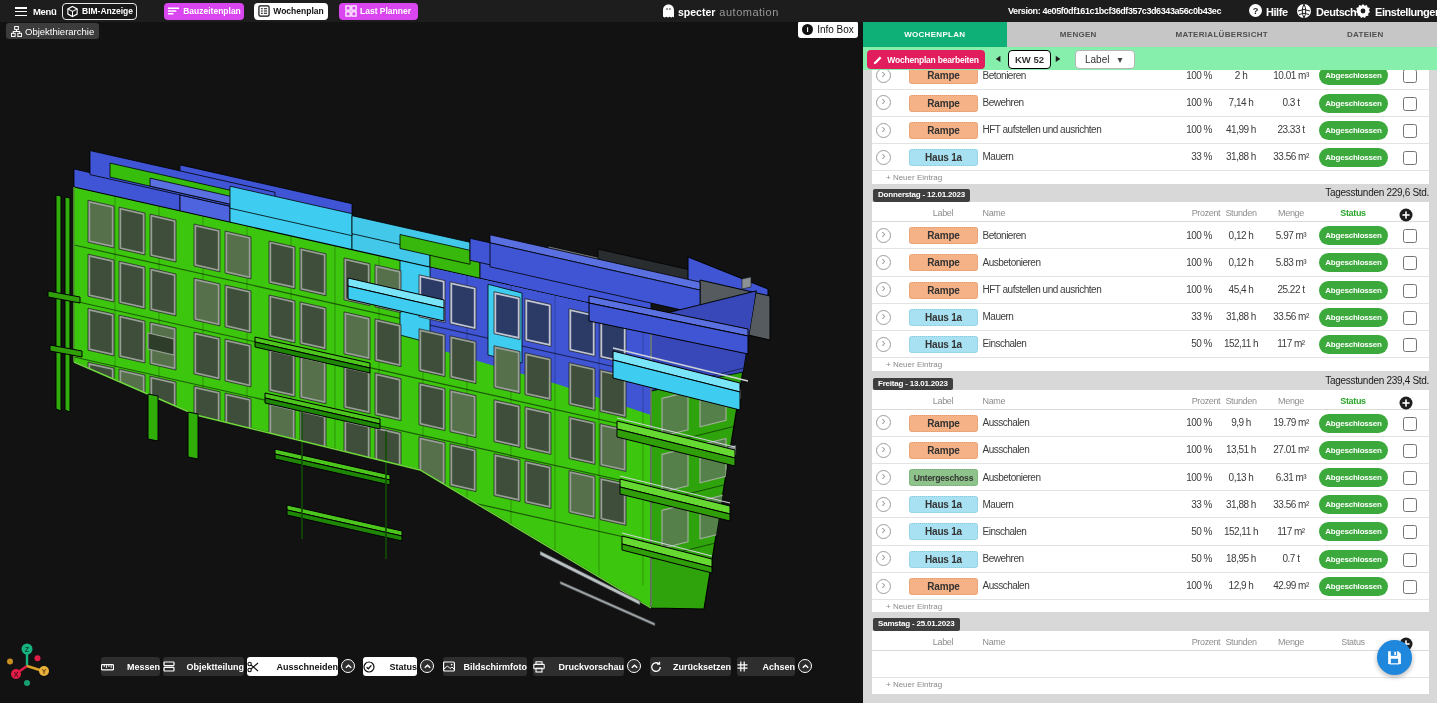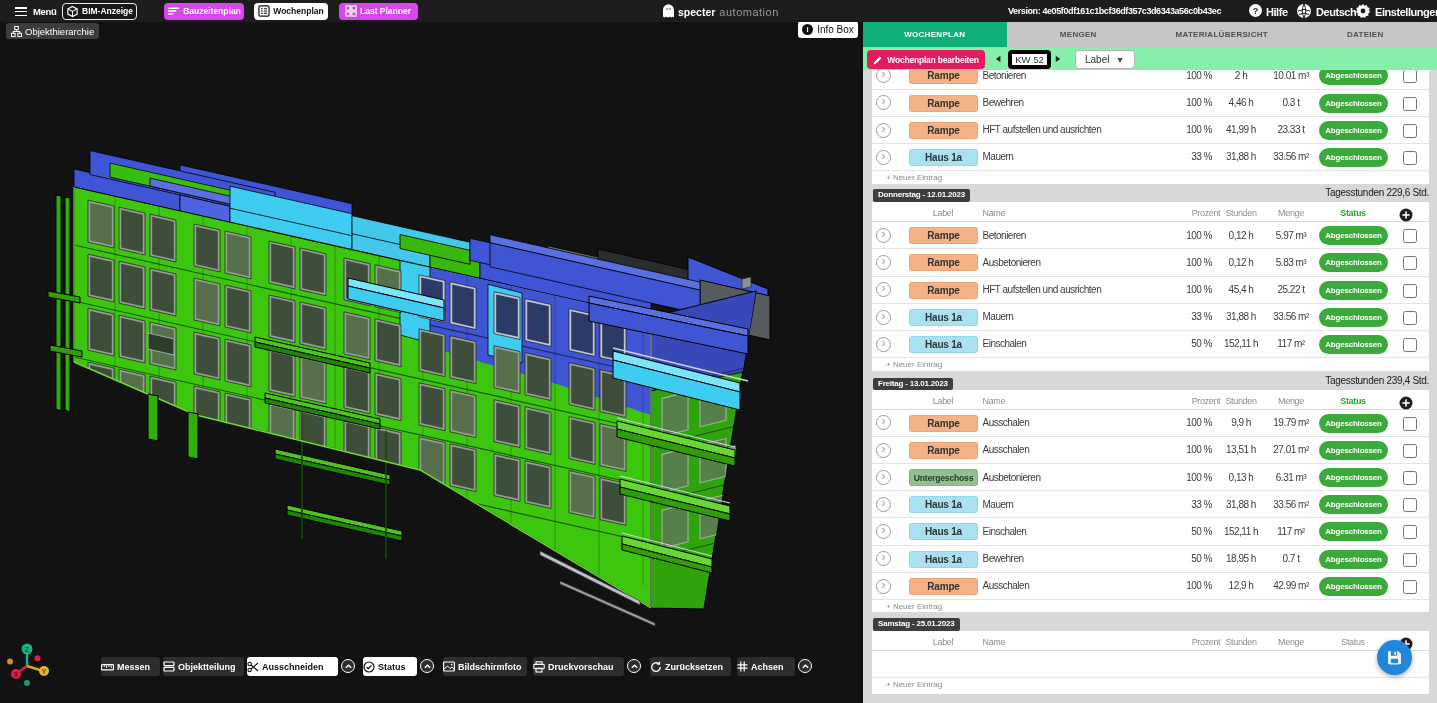--- a/index.html
+++ b/index.html
@@ -22,37 +22,37 @@
 .viewport { position:absolute; left:0; top:13px; width:863px; height:681px; background:#121212; overflow:hidden; }
 .bsvg { position:absolute; left:0; top:0; }
 .objh { position:absolute; left:6px; top:10px; height:16px; background:#3c3c3c; border-radius:3px; white-space:nowrap;
   color:#fff; font-size:9.5px; display:flex; align-items:center; padding:0 5px; gap:3px; }
 .legend { position:absolute; left:322px; top:34px; width:219px; height:21px; background:rgba(18,18,18,0.92);
   border:1px solid #5a5a5a; border-radius:4px; display:flex; align-items:center; color:#fff; font-size:9.5px; font-weight:bold; white-space:nowrap; }
 .ldot { width:9px; height:9px; border-radius:50%; margin:0 4px 0 8px; flex:none; }
 .infobox { position:absolute; left:798px; top:8px; width:60px; height:17px; background:#fff; border-radius:3px;
   color:#111; font-size:10px; font-weight:500; display:flex; align-items:center; justify-content:center; gap:4px; }
 .vbtn { position:absolute; top:644px; height:19px; background:#2e2e2e; border-radius:3px; color:#fff; white-space:nowrap;
-  font-size:9px; font-weight:bold; display:flex; align-items:center; justify-content:flex-start; gap:3px; }
+  font-size:9px; font-weight:bold; display:flex; align-items:center; justify-content:space-between; gap:3px; }
 .vbtn.white { background:#fff; color:#111; }
 .vcirc { position:absolute; right:-17px; top:2px; width:14px; height:14px; border-radius:50%; background:#2e2e2e; border:1px solid #fff;
   display:inline-flex; align-items:center; justify-content:center; }
 .gizmo { position:absolute; left:0px; top:609px; }
 
 .panel { position:absolute; left:863px; top:22px; width:574px; height:681px; background:#d8d8d8; }
 .tabs { position:absolute; left:0; top:0; width:100%; height:25px; display:flex; }
 .tab { width:143.5px; height:25px; background:#c6c6c6; color:#4f4f4f; font-size:8px; font-weight:bold;
   letter-spacing:0.3px; display:flex; align-items:center; justify-content:center; }
 .tab.active { background:#0eb077; color:#fff; }
 .ptool { position:absolute; left:0; top:25px; width:100%; height:23px; background:#86efac; }
 .redbtn { position:absolute; left:4px; top:3px; width:118px; height:19px; border-radius:4px; background:#e11d5e; white-space:nowrap;
   color:#fff; font-size:8.5px; letter-spacing:-0.2px; font-weight:bold; display:flex; align-items:center; justify-content:center; }
 .arrowbtn { position:absolute; top:6.5px; color:#1d1d1d; font-size:8px; transform:scaleX(0.75); }
-.kwbox { position:absolute; left:145px; top:3px; width:43px; height:19px; background:#fff; border:4px solid #000000;
-  border-radius:4px; color:#333; font-size:9.5px; font-weight:normal; display:flex; align-items:center; justify-content:center; }
+.kwbox { position:absolute; left:145px; top:3px; width:43px; height:19px; background:#fff; border:1px solid #000000;
+  border-radius:4px; color:#333; font-size:9.5px; font-weight:bold; display:flex; align-items:center; justify-content:center; }
 .labelbox { position:absolute; left:212px; top:3px; width:60px; height:19px; background:#fff; border:1px solid #b5b5b5;
   border-radius:4px; color:#333; font-size:10px; display:flex; align-items:center; padding-left:9px; }
 .caret { margin-left:8px; font-size:10px; color:#444; }
 .tablearea { position:absolute; left:0; top:0; width:100%; height:100%; }
 .sect { position:absolute; left:9px; width:557px; background:#fff; overflow:hidden; }
 .trow { position:relative; height:27.2px; border-bottom:1px solid #e3e3e3; background:#fff; }
 .exp { position:absolute; left:4px; top:5.8px; width:15px; height:15px; border:1.3px solid #9d9d9d; border-radius:50%;
   color:#9d9d9d; font-size:12px; line-height:11.5px; text-align:center; }
 .chip { position:absolute; left:37px; top:5px; width:69px; height:17px; border-radius:3px; border:1px dotted;
   font-weight:bold; color:#333; display:flex; align-items:center; justify-content:center; letter-spacing:-0.2px; }
@@ -501,21 +501,21 @@
             <div class="tstd">2 h</div>
             <div class="tmng">10.01 m³</div>
             <div class="pill">Abgeschlossen</div>
             <div class="cbx"></div>
           </div>
           <div class="trow">
             <div class="exp">›</div>
             <div class="chip" style="background:#f5b286;border-color:#e09a6a;font-size:10px">Rampe</div>
             <div class="tname">Bewehren</div>
             <div class="tproz">100 %</div>
-            <div class="tstd">4,46 h</div>
+            <div class="tstd">7,14 h</div>
             <div class="tmng">0.3 t</div>
             <div class="pill">Abgeschlossen</div>
             <div class="cbx"></div>
           </div>
           <div class="trow">
             <div class="exp">›</div>
             <div class="chip" style="background:#f5b286;border-color:#e09a6a;font-size:10px">Rampe</div>
             <div class="tname">HFT aufstellen und ausrichten</div>
             <div class="tproz">100 %</div>
             <div class="tstd">41,99 h</div>

